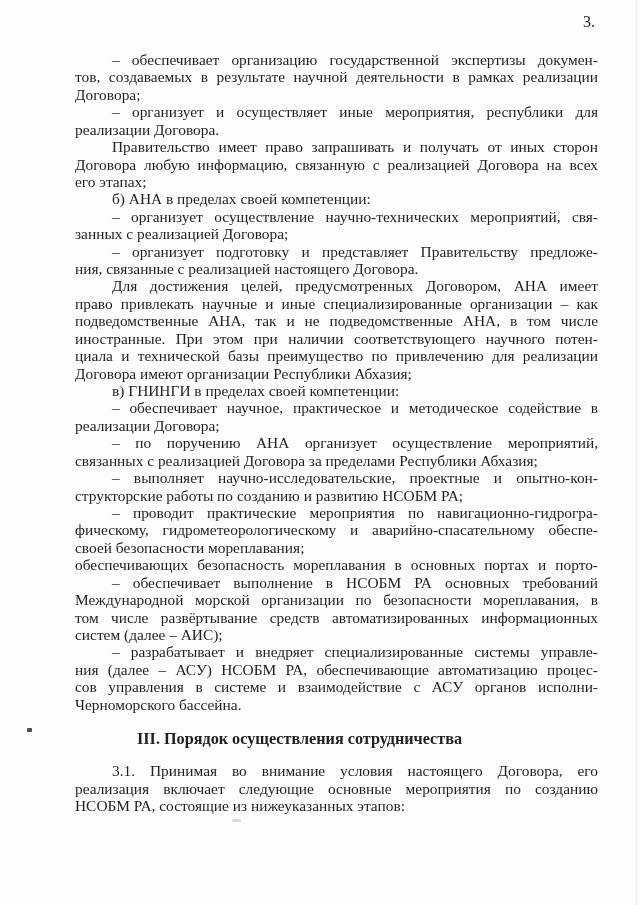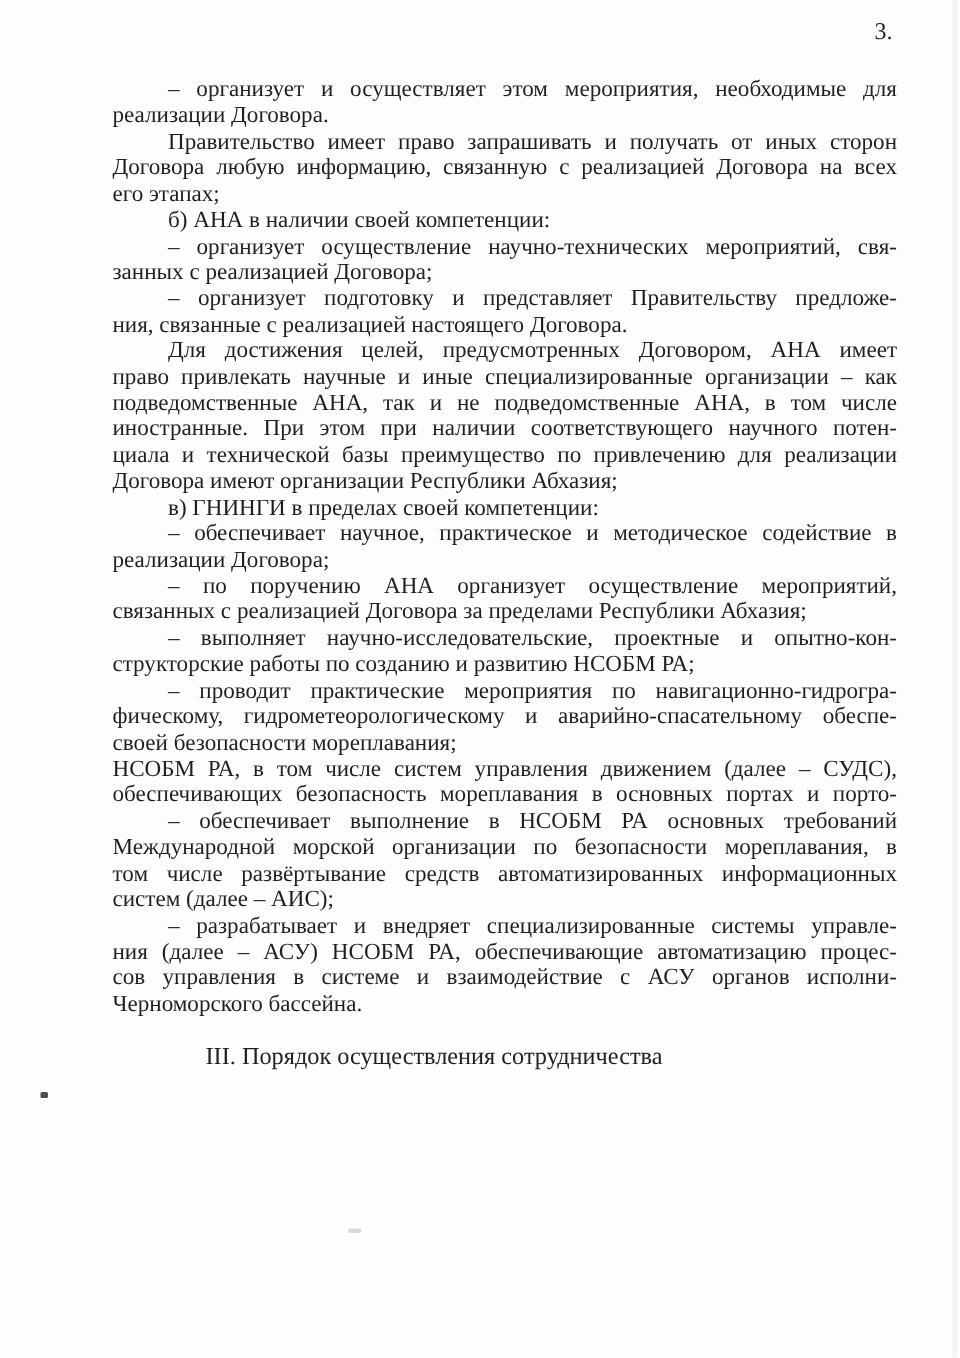--- a/index.html
+++ b/index.html
@@ -29,21 +29,21 @@
   .ln {
     font-size: 15.4px;
     line-height: 17.42px;
     text-align: justify;
     text-align-last: justify;
     text-justify: inter-word;
   }
   .ln.last { text-align-last: left; }
   .ln.first { text-indent: 37px; }
   .heading {
-    font-weight: 400;
+    font-weight: 700;
     font-size: 16.2px;
     line-height: 17.42px;
     margin: 18px 0 14px 62px;
   }
   .speck {
     position: absolute;
     left: 27px; top: 728px;
     width: 5px; height: 4px;
     background: #4f4f4d;
     border-radius: 1px;
@@ -62,30 +62,35 @@
     background: #f3f3ef;
   }
 </style>
 </head>
 <body>
 
 <div class="page">
   <div class="pagenum">3.</div>
   <div class="doc-body">
       <div class="para">
-        <div class="ln first">– организует и осуществляет этом мероприятия, необходимые для</div>
+        <div class="ln first">– обеспечивает организацию государственной экспертизы докумен-</div>
+        <div class="ln">тов, создаваемых в результате научной деятельности в рамках реализации</div>
+        <div class="ln last">Договора;</div>
+      </div>
+      <div class="para">
+        <div class="ln first">– организует и осуществляет иные мероприятия, республики для</div>
         <div class="ln last">реализации Договора.</div>
       </div>
       <div class="para">
         <div class="ln first">Правительство имеет право запрашивать и получать от иных сторон</div>
         <div class="ln">Договора любую информацию, связанную с реализацией Договора на всех</div>
         <div class="ln last">его этапах;</div>
       </div>
       <div class="para">
-        <div class="ln first last">б) АНА в наличии своей компетенции:</div>
+        <div class="ln first last">б) АНА в пределах своей компетенции:</div>
       </div>
       <div class="para">
         <div class="ln first">– организует осуществление научно-технических мероприятий, свя-</div>
         <div class="ln last">занных с реализацией Договора;</div>
       </div>
       <div class="para">
         <div class="ln first">– организует подготовку и представляет Правительству предложе-</div>
         <div class="ln last">ния, связанные с реализацией настоящего Договора.</div>
       </div>
       <div class="para">
@@ -110,33 +115,37 @@
       <div class="para">
         <div class="ln first">– выполняет научно-исследовательские, проектные и опытно-кон-</div>
         <div class="ln last">структорские работы по созданию и развитию НСОБМ РА;</div>
       </div>
       <div class="para">
         <div class="ln first">– проводит практические мероприятия по навигационно-гидрогра-</div>
         <div class="ln">фическому, гидрометеорологическому и аварийно-спасательному обеспе-</div>
         <div class="ln last">своей безопасности мореплавания;</div>
       </div>
       <div class="para">
-        <div class="ln">НСОБМ РА, в том числе систем управления движением (далее – СУДС),</div>
         <div class="ln">обеспечивающих безопасность мореплавания в основных портах и порто-</div>
       </div>
       <div class="para">
         <div class="ln first">– обеспечивает выполнение в НСОБМ РА основных требований</div>
         <div class="ln">Международной морской организации по безопасности мореплавания, в</div>
         <div class="ln">том числе развёртывание средств автоматизированных информационных</div>
         <div class="ln last">систем (далее – АИС);</div>
       </div>
       <div class="para">
         <div class="ln first">– разрабатывает и внедряет специализированные системы управле-</div>
         <div class="ln">ния (далее – АСУ) НСОБМ РА, обеспечивающие автоматизацию процес-</div>
         <div class="ln">сов управления в системе и взаимодействие с АСУ органов исполни-</div>
         <div class="ln last">Черноморского бассейна.</div>
       </div>
       <div class="heading">III. Порядок осуществления сотрудничества</div>
+      <div class="para">
+        <div class="ln first">3.1. Принимая во внимание условия настоящего Договора, его</div>
+        <div class="ln">реализация включает следующие основные мероприятия по созданию</div>
+        <div class="ln last">НСОБМ РА, состоящие из нижеуказанных этапов:</div>
+      </div>
     </div>
   <div class="speck"></div>
   <div class="smudge"></div>
   <div class="scan-edge-right"></div>
 </div>
 
 </body></html>

